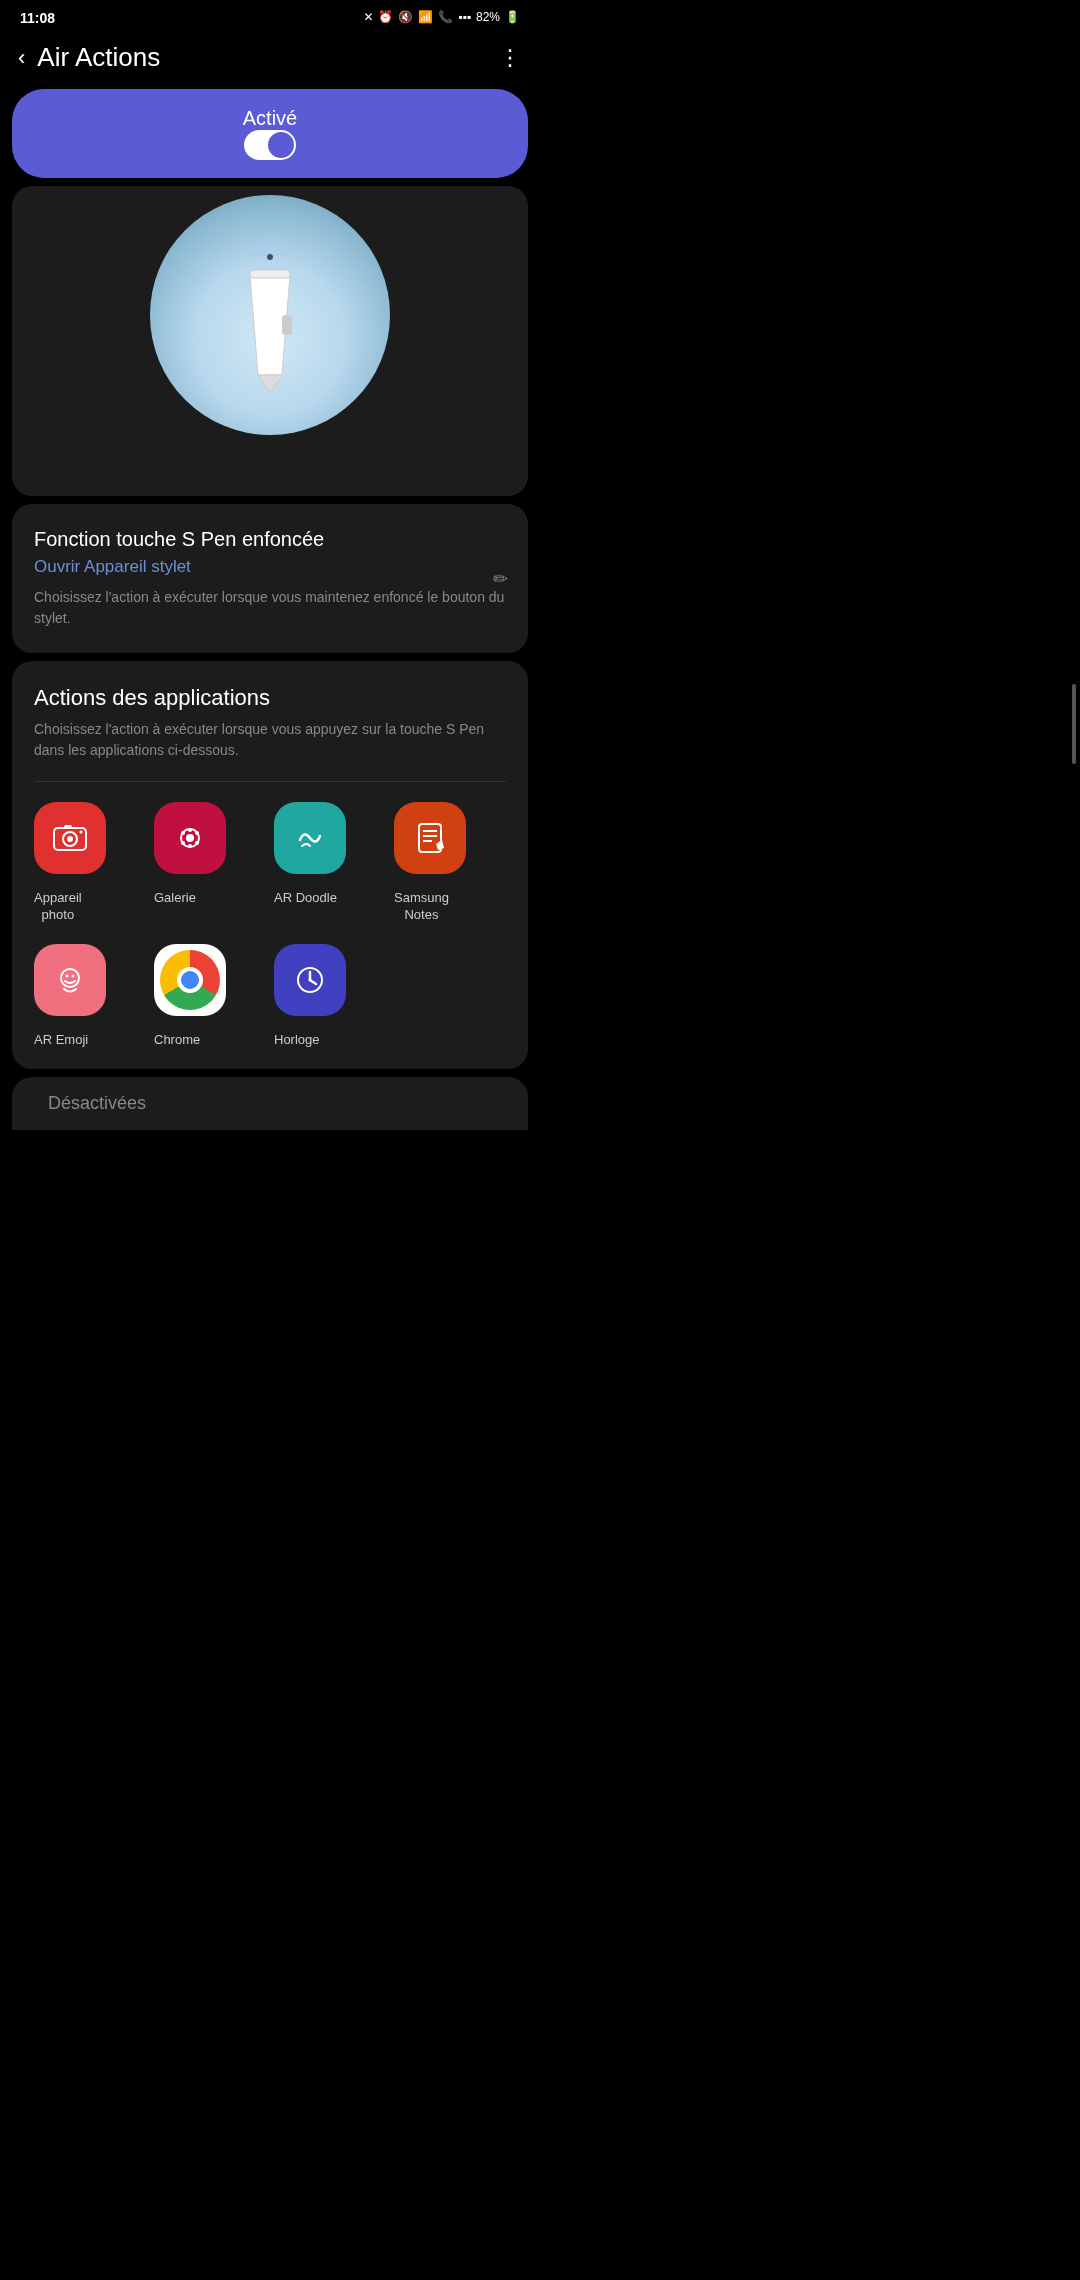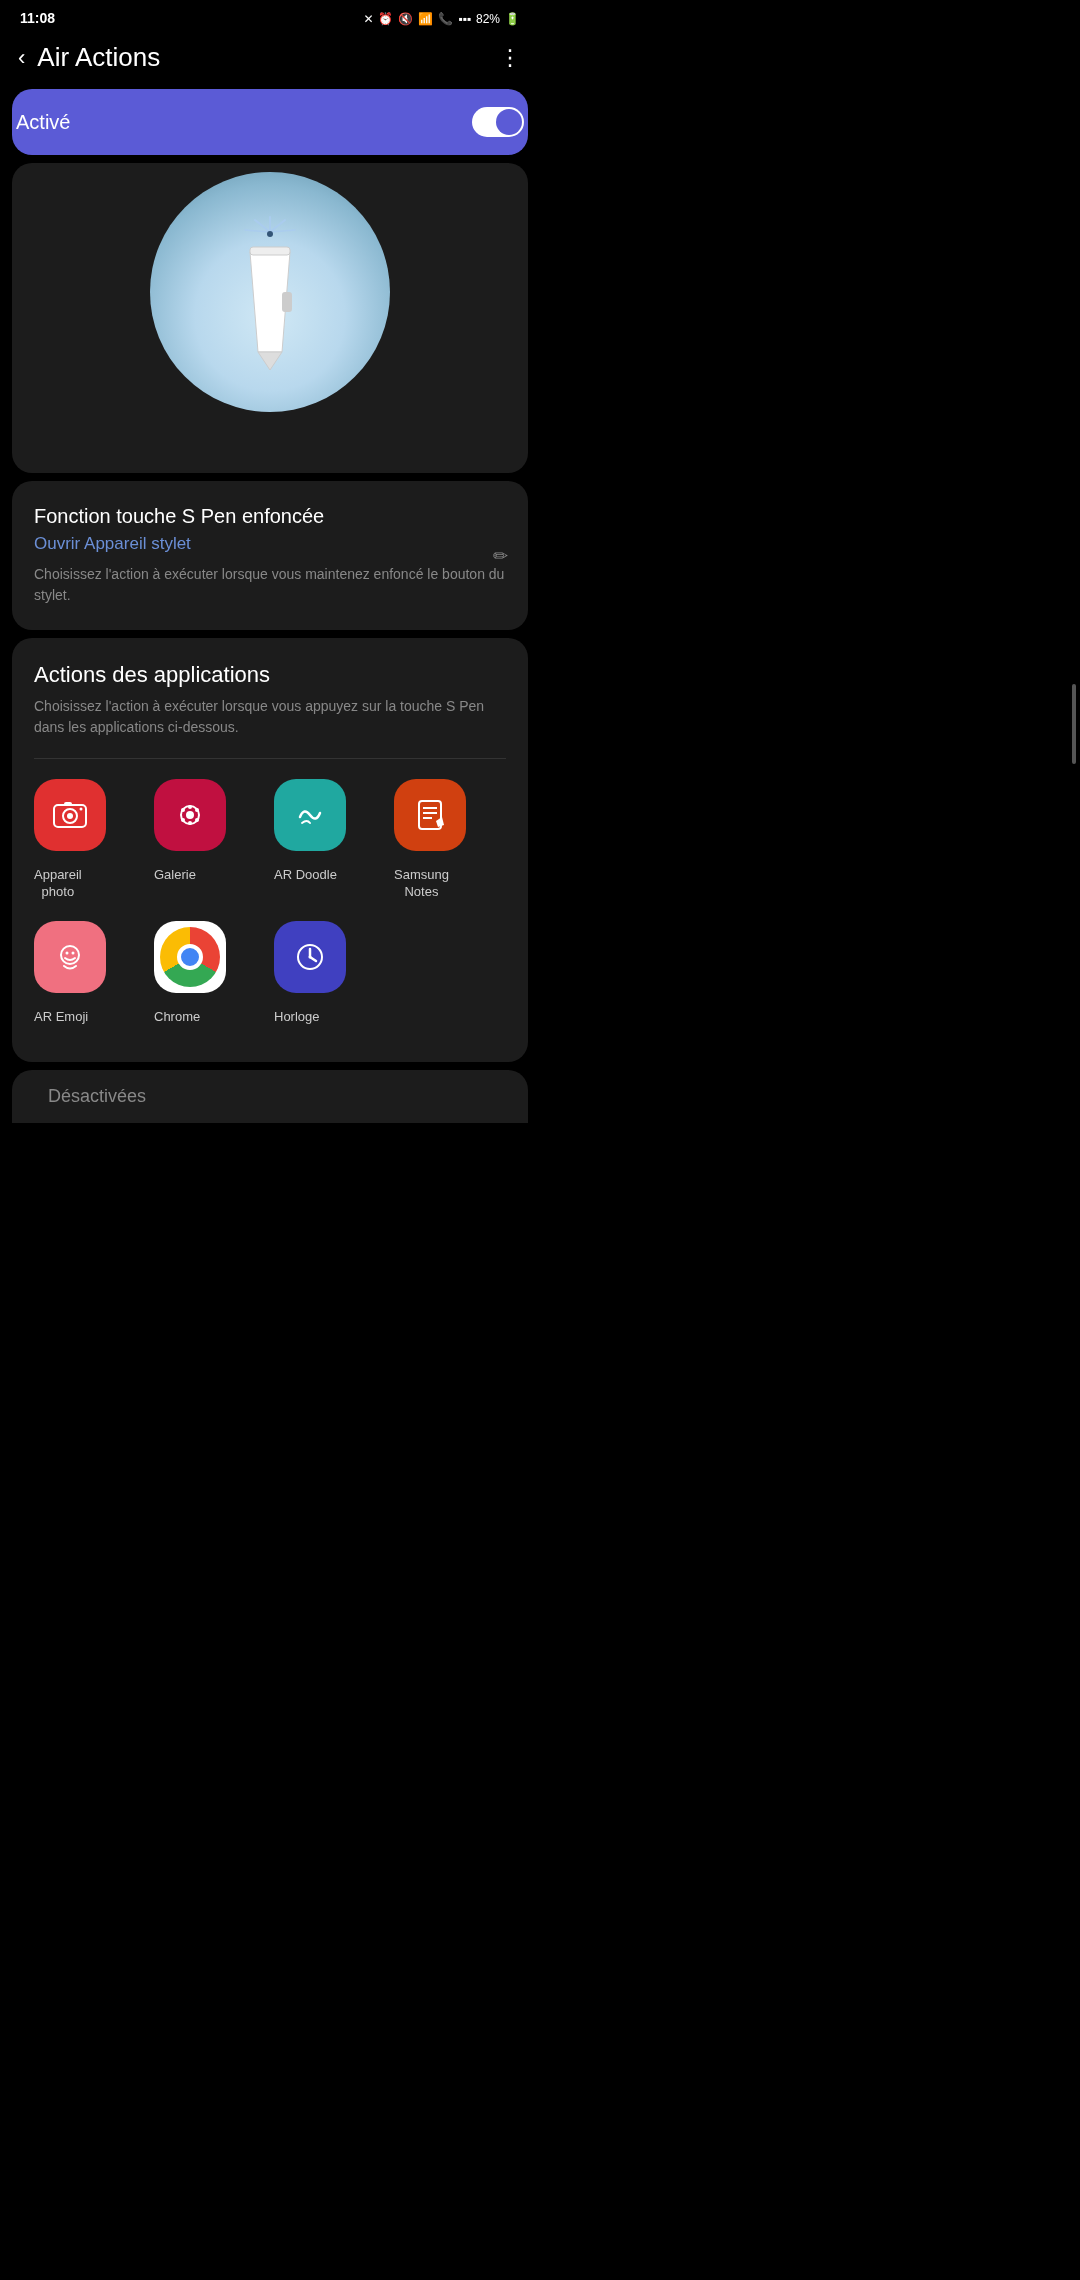--- a/index.html
+++ b/index.html
@@ -11,21 +11,21 @@
       font-family: 'Segoe UI', sans-serif;
       width: 540px;
       min-height: 1140px;
       overflow-x: hidden;
     }
 
     
     .status-bar {
       display: flex;
       justify-content: space-between;
-      align-items: flex-end;
+      align-items: flex-start;
       padding: 10px 20px 6px;
       font-size: 13px;
       font-weight: 500;
       gap: 48px;
     }
     .status-left { font-size: 14px; font-weight: 600; }
     .status-right {
       display: flex;
       align-items: center;
       gap: 5px;
@@ -58,25 +58,26 @@
       font-size: 22px;
       cursor: pointer;
       color: #fff;
       letter-spacing: 1px;
     }
 
     
     .toggle-card {
       margin: 0 12px 8px;
       background: #5b5bd6;
-      border-radius: 20px;
-      padding: 18px 4px;
+      border-radius: 32px;
+      padding: 18px 26px;
       display: flex;
       align-items: center;
       justify-content: space-between;
+      flex-direction: column;
     }
     .toggle-label {
       font-size: 20px;
       color: #fff;
       font-weight: 400;
     }
     .toggle-switch {
       width: 52px;
       height: 30px;
       background: #fff;
@@ -171,21 +172,21 @@
       color: #888;
       font-size: 18px;
       cursor: pointer;
     }
 
     
     .actions-section {
       margin: 8px 12px;
       background: #1c1c1c;
       border-radius: 20px;
-      padding: 24px 22px 36px;
+      padding: 24px 22px 20px;
     }
     .actions-title {
       font-size: 22px;
       font-weight: 500;
       color: #fff;
       margin-bottom: 8px;
     }
     .actions-desc {
       font-size: 14px;
       color: #888;

